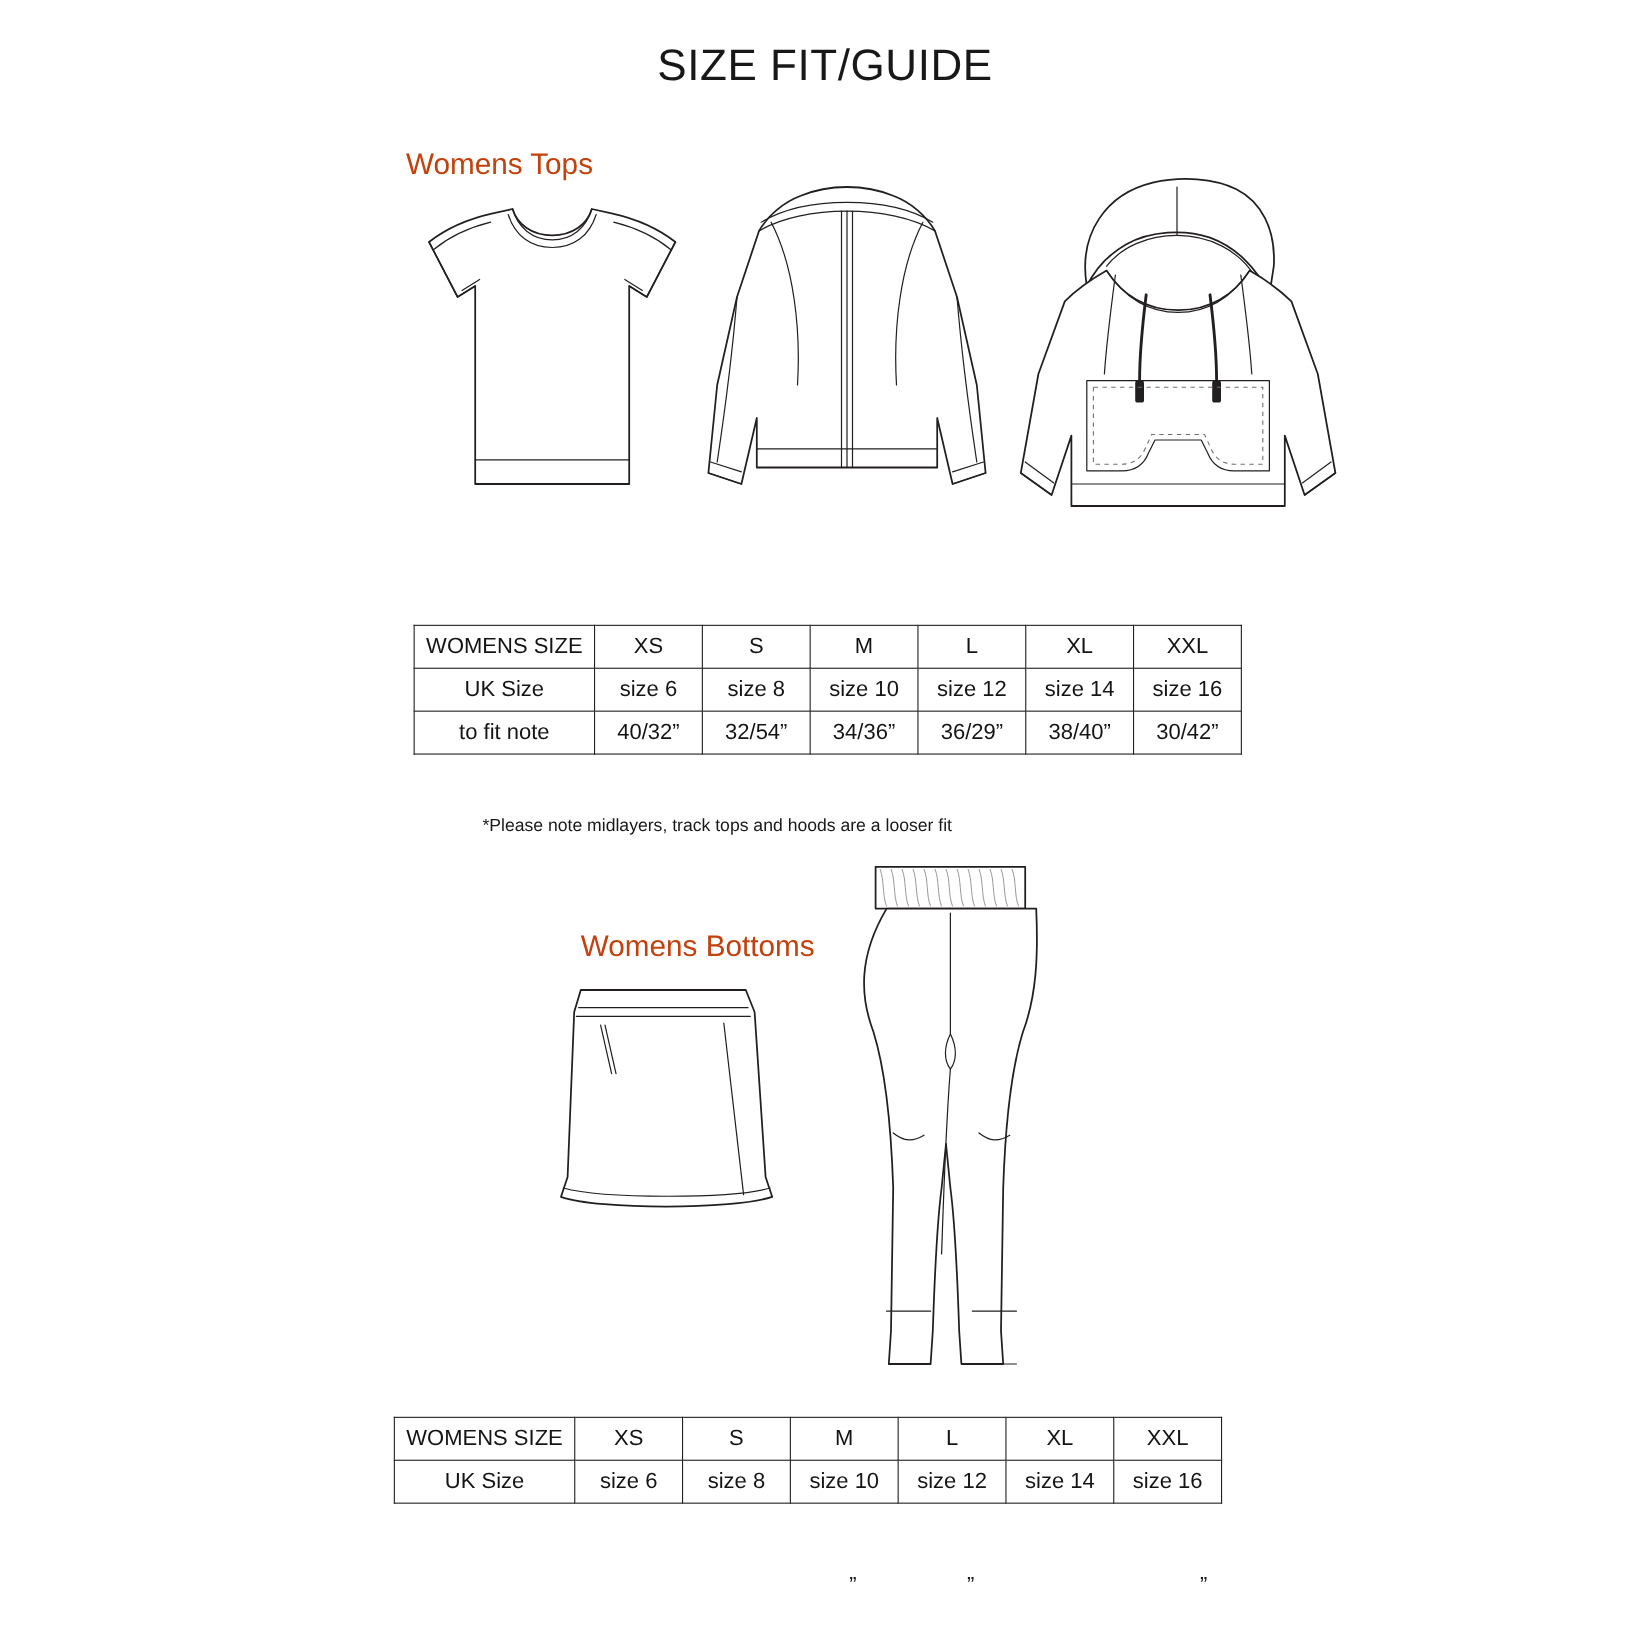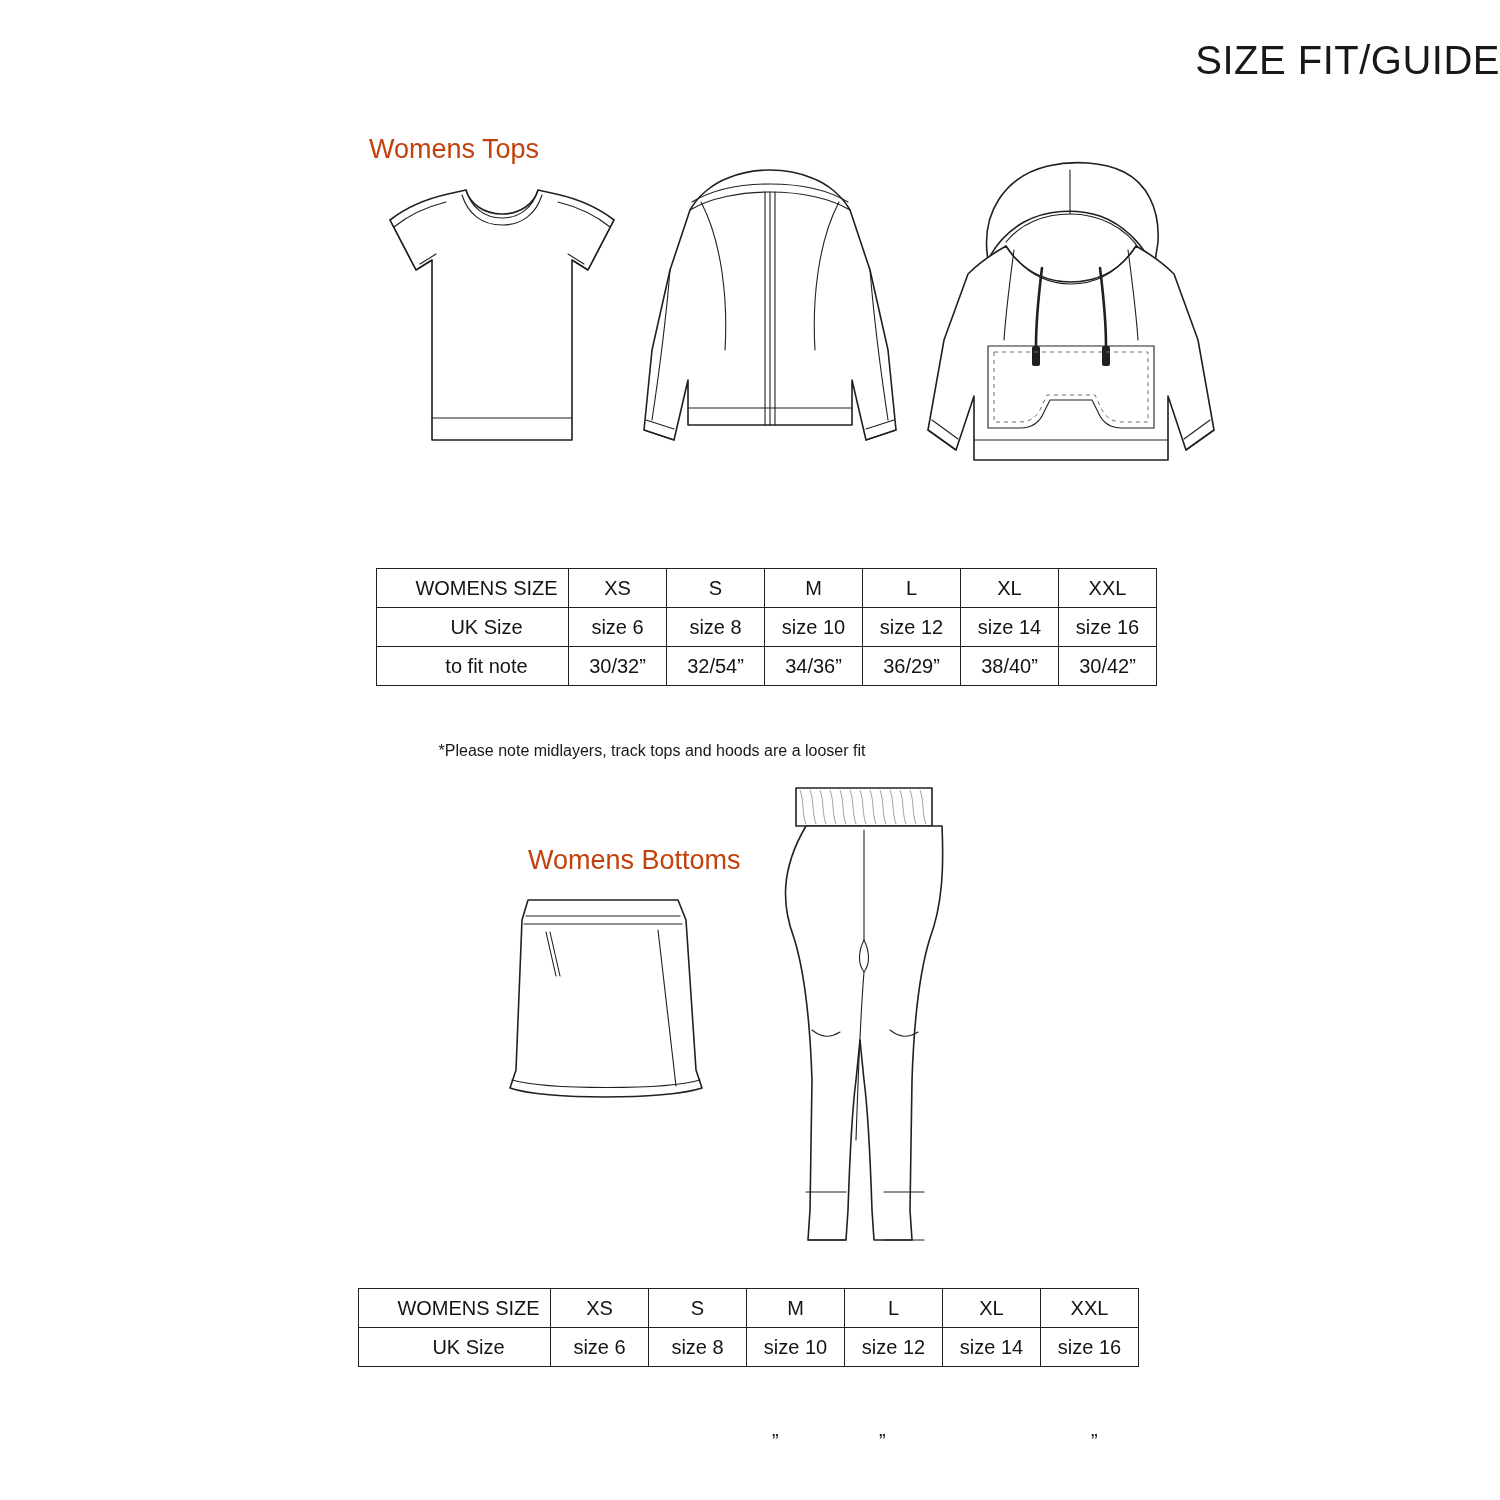--- a/index.html
+++ b/index.html
@@ -18,21 +18,21 @@
   .page {
     position: relative;
     width: 1500px;
     height: 1500px;
   }
   .title {
     position: absolute;
     top: 38px;
     left: 0;
     width: 1500px;
-    text-align: right;
+    text-align: center;
     font-size: 40px;
     letter-spacing: 0.5px;
     font-weight: 400;
     color: #181818;
   }
   .section-label {
     position: absolute;
     font-size: 27px;
     font-weight: 400;
     color: #c2410c;
@@ -67,21 +67,20 @@
     border: 1px solid #231f20;
     text-align: center;
     padding: 0;
     height: 38px;
     line-height: 38px;
     font-weight: 400;
     white-space: nowrap;
   }
   table.size-table td.label-col {
     width: 163px;
-    padding-left: 28px;
   }
   table.size-table td.size-col {
     width: 97px;
   }
   #tops-table { top: 568px; left: 376px; }
   #bottoms-table { top: 1288px; left: 358px; }
 
   .stray-quote {
     position: absolute;
     font-size: 20px;
@@ -197,21 +196,21 @@
         <td class="label-col">UK Size</td>
         <td class="size-col">size 6</td>
         <td class="size-col">size 8</td>
         <td class="size-col">size 10</td>
         <td class="size-col">size 12</td>
         <td class="size-col">size 14</td>
         <td class="size-col">size 16</td>
       </tr>
       <tr>
         <td class="label-col">to fit note</td>
-        <td class="size-col">30/32”</td>
+        <td class="size-col">40/32”</td>
         <td class="size-col">32/54”</td>
         <td class="size-col">34/36”</td>
         <td class="size-col">36/29”</td>
         <td class="size-col">38/40”</td>
         <td class="size-col">30/42”</td>
       </tr>
     </tbody>
   </table>
 
   <div class="note">*Please note midlayers, track tops and hoods are a looser fit</div>

